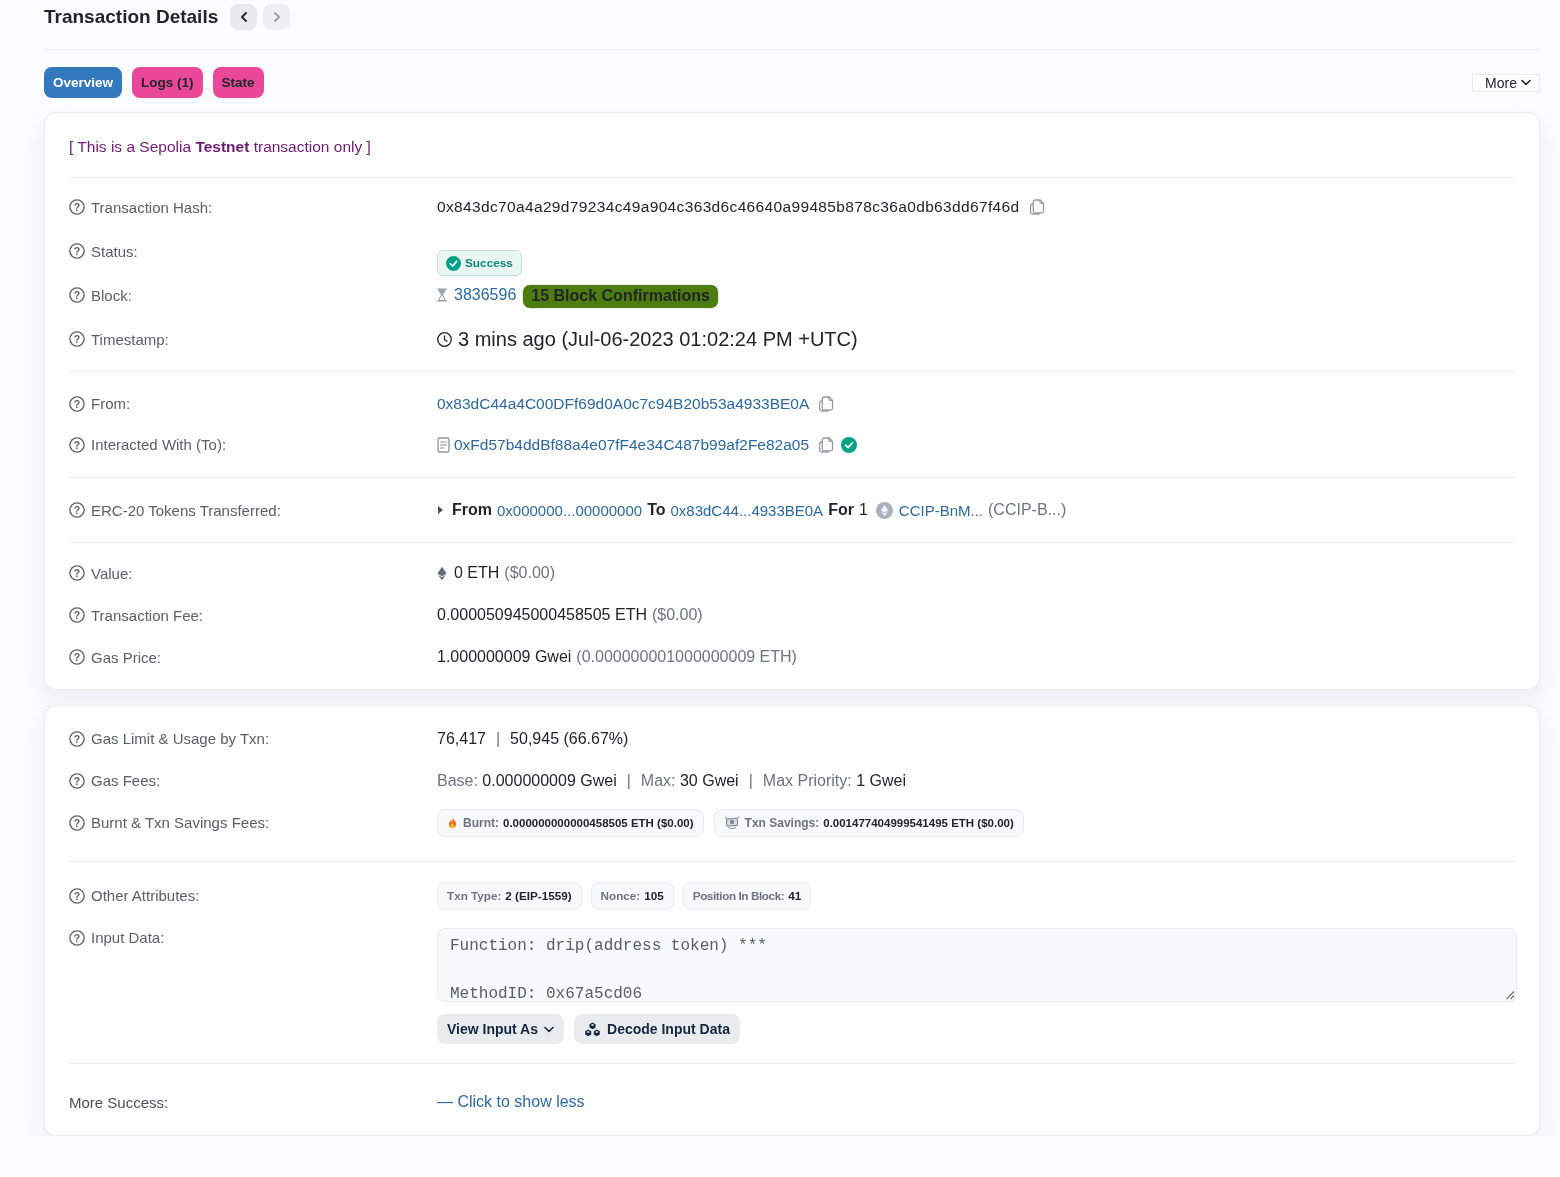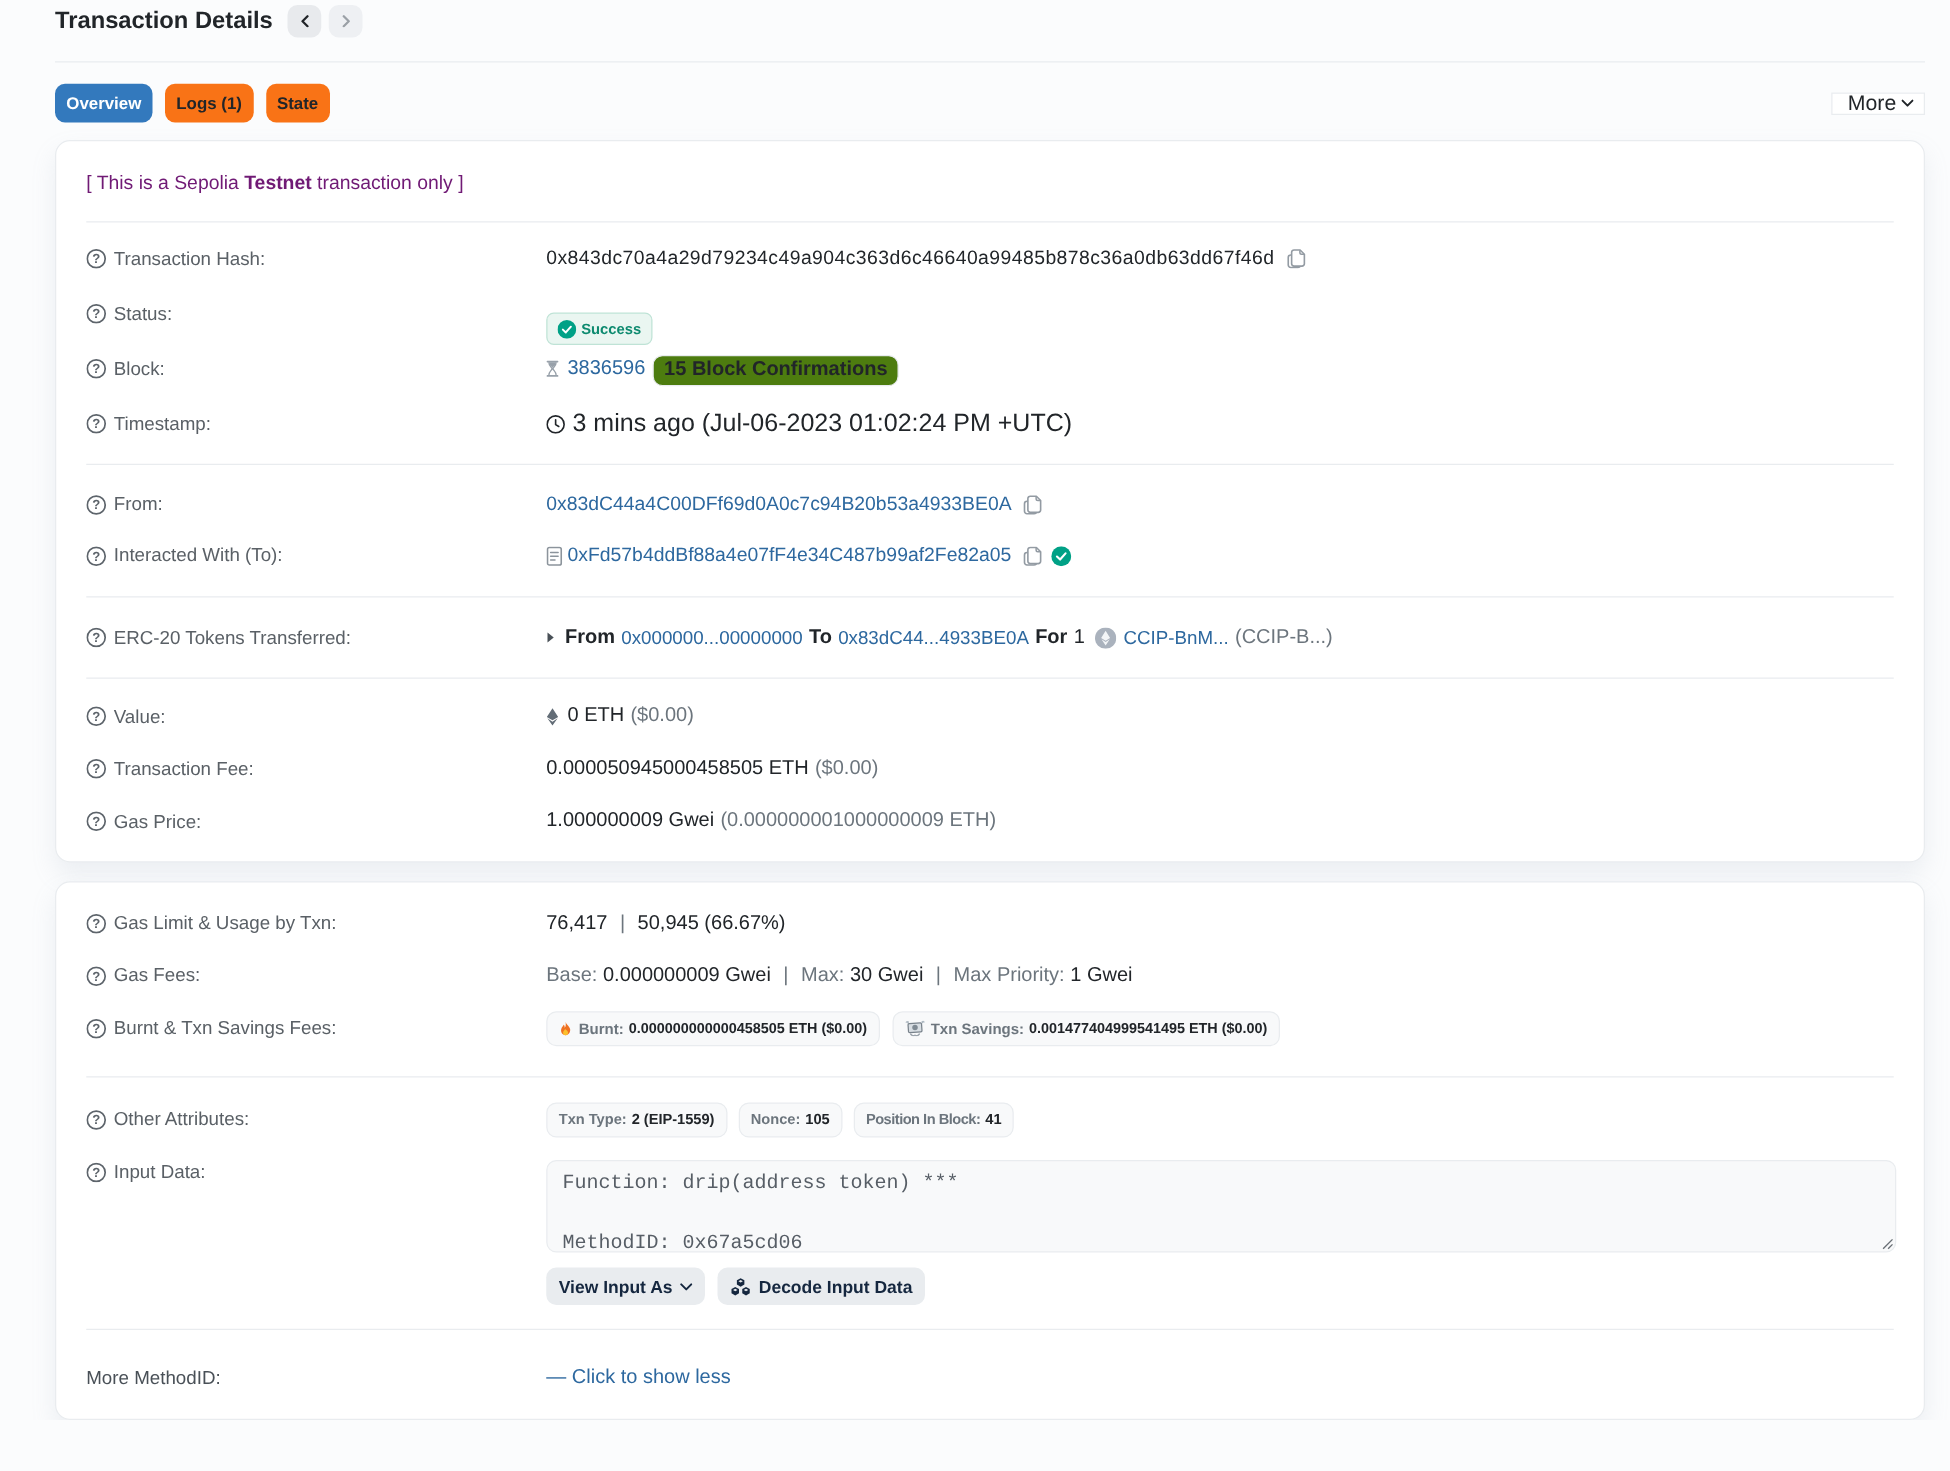--- a/index.html
+++ b/index.html
@@ -9,23 +9,23 @@
   font-family:"Liberation Sans", sans-serif;
   font-size:15px;
   color:#212529;
 }
 .topbar { padding:4px 20px 0 44px; display:flex; align-items:center; height:30px; }
 h1 { font-size:19px; font-weight:bold; color:#212529; }
 .navbtn { width:27px; height:26px; border-radius:8px; background:#e8eaed; display:flex; align-items:center; justify-content:center; }
 .navbtn.dis { background:#eef0f3; }
 .hr1 { border-top:1px solid #e9ecef; margin:19px 20px 0 44px; }
 .tabrow { margin:17px 20px 0 44px; display:flex; align-items:center; }
-.tab { height:31px; padding:0 9px; border-radius:8px; font-size:13.5px; font-weight:bold; display:flex; align-items:center; margin-right:10px; color:#212529; background:#f97316; }
+.tab { height:31px; padding:0 9px; border-radius:8px; font-size:13.5px; font-weight:bold; display:flex; align-items:center; margin-right:10px; color:#212529; background:#ec4899; }
 .tab.active { background:#3379bd; color:#fff; }
-.morebtn { margin-left:auto; height:18px; background:#fff; border:1px solid #e9ecef; border-radius:0; padding:0 8px 0 12px; display:flex; align-items:center; gap:4px; font-size:17px; color:#212529; }
+.morebtn { margin-left:auto; height:18px; background:#fff; border:1px solid #e9ecef; border-radius:0; padding:0 8px 0 12px; display:flex; align-items:center; gap:4px; font-size:14px; color:#212529; }
 .card { background:#fff; border:1px solid #e9ecef; border-radius:12px; margin:14px 20px 0 44px; padding:12px 24px 10.5px; box-shadow:0 10px 20px rgba(150,160,180,0.15); }
 #card2 { margin-top:15.5px; padding:11.5px 24px 12px; }
 .row { display:flex; align-items:center; min-height:44px; }
 .row.h41 { min-height:41px; }
 .row.h42 { min-height:42px; }
 .lbl { width:368px; flex:none; color:#5a6066; display:flex; align-items:center; gap:6px; }
 .val { display:flex; align-items:center; flex:1; font-size:16px; }
 .gray { color:#6c757d; }
 .hex { font-size:15.5px; letter-spacing:0.35px; }
 .addr { font-size:15.5px; }
@@ -297,18 +297,18 @@
                 <path d="M4.2 7.5 L7.2 9.2 V12.6 L4.2 14.3 L1.2 12.6 V9.2 Z"></path>
                 <path d="M12.8 7.5 L15.8 9.2 V12.6 L12.8 14.3 L9.8 12.6 V9.2 Z"></path>
               </g>
               <path d="M8.5 2 L10.3 3 L8.5 4 L6.7 3 Z M4.2 9 L6 10 L4.2 11 L2.4 10 Z M12.8 9 L14.6 10 L12.8 11 L11 10 Z" fill="#fff" opacity="0.9"></path>
             </svg> Decode Input Data</span>
       </div>
     </span>
   </div>
   <div style="border-top:1px solid #e9ecef; margin:19px 0 17.5px;"></div>
   <div class="row h41">
-    <span class="lbl" style="color:#495057;">More MethodID:</span>
+    <span class="lbl" style="color:#495057;">More Success:</span>
     <span class="val">
         <a href="#">— Click to show less</a>
       </span>
   </div>
 </div>
 
 </body></html>

